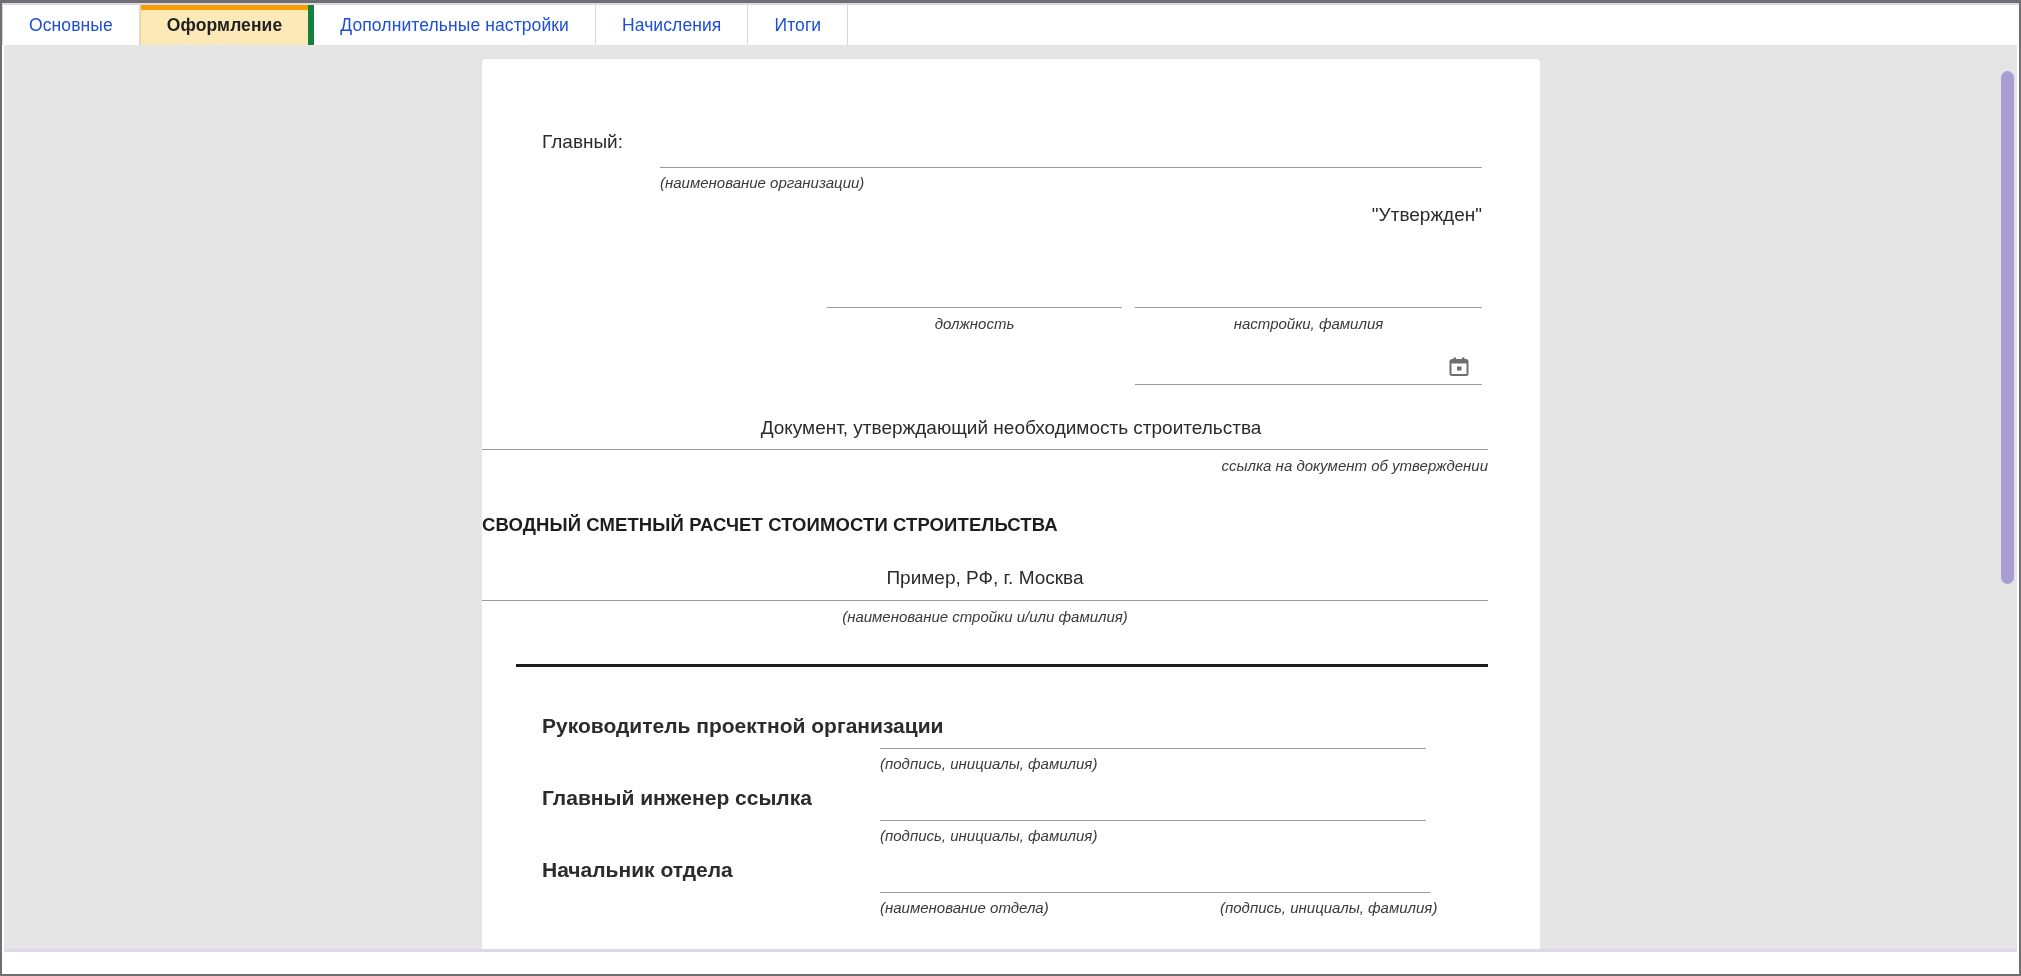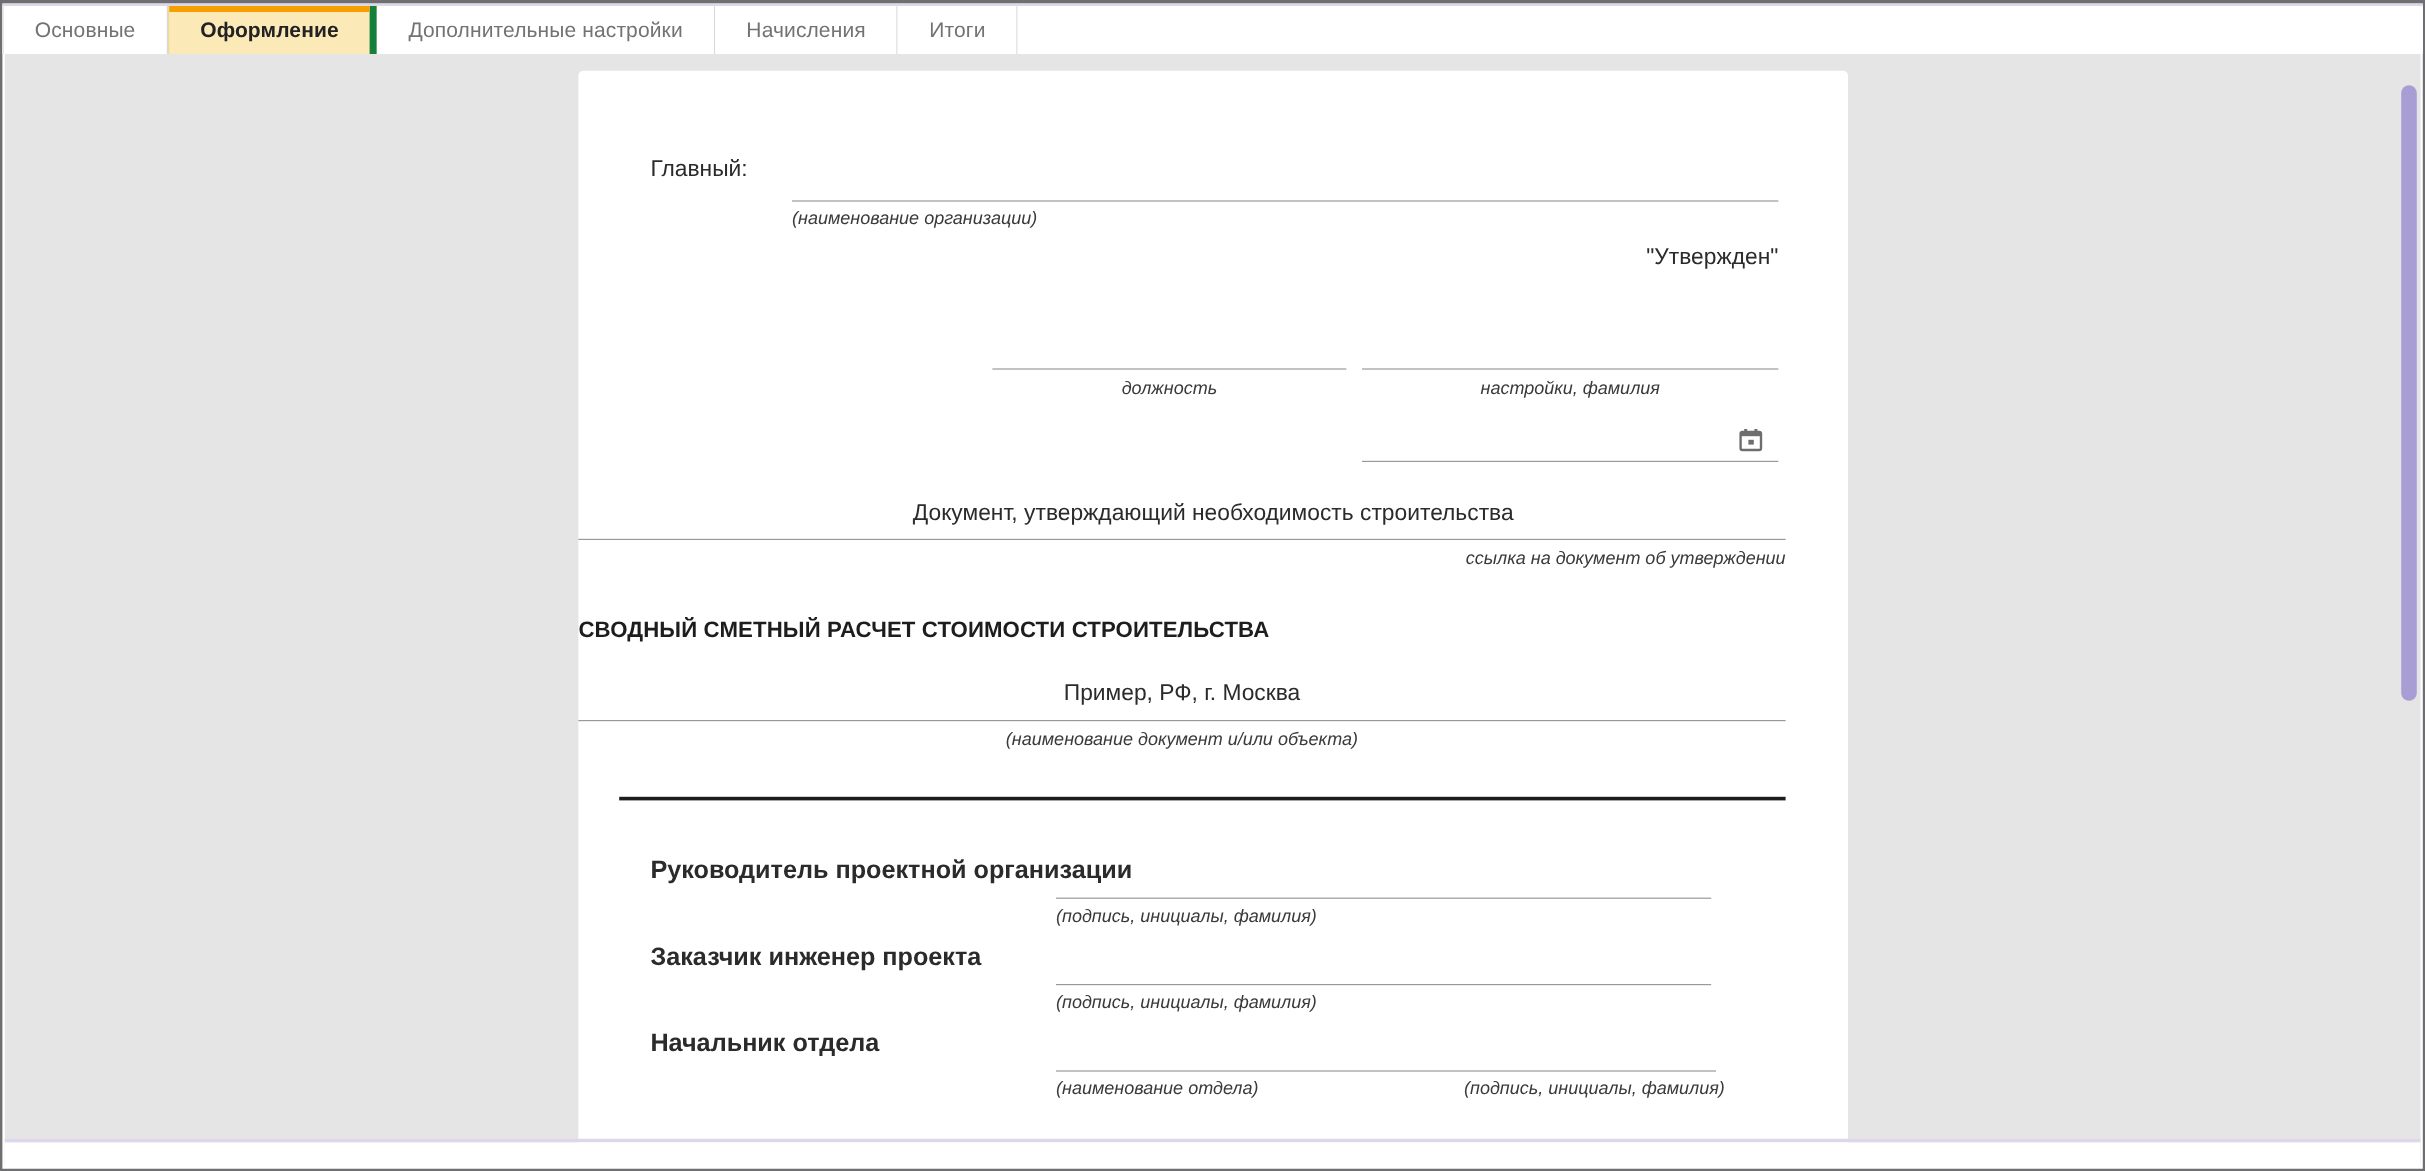--- a/index.html
+++ b/index.html
@@ -42,21 +42,21 @@
     display: flex;
     align-items: stretch;
   }
   .tab {
     position: relative;
     display: flex;
     align-items: center;
     justify-content: center;
     padding: 0 26px;
     font-size: 17.5px;
-    color: #737373;
+    color: #1d4ed8;
     background: #ffffff;
     border-right: 1px solid #d8d8d8;
     white-space: nowrap;
     cursor: pointer;
     box-sizing: border-box;
     letter-spacing: .1px;
   }
   .tab.first { border-left: 1px solid #d8d8d8; }
   .tab.active {
     background: #fce9b8;
@@ -287,30 +287,30 @@
         <div class="rule date-rule"></div>
 
         <div class="val-line docref-val">Документ, утверждающий необходимость строительства</div>
         <div class="rule docref-rule"></div>
         <div class="caption docref-cap">ссылка на документ об утверждении</div>
 
         <div class="main-title">СВОДНЫЙ СМЕТНЫЙ РАСЧЕТ СТОИМОСТИ СТРОИТЕЛЬСТВА</div>
 
         <div class="val-line obj-val">Пример, РФ, г. Москва</div>
         <div class="rule obj-rule"></div>
-        <div class="caption obj-cap">(наименование документ и/или объекта)</div>
+        <div class="caption obj-cap">(наименование стройки и/или фамилия)</div>
 
         <div class="rule-thick big-divider"></div>
 
         <div class="sig-name" style="left:60px;top:655px;">Руководитель проектной организации</div>
         <div class="val-line" style="position:absolute;left:398px;top:655px;width:546px;text-align:left;"></div>
         <div class="sig-rule" style="left:398px;top:689px;width:546px;"></div>
         <div class="sig-cap" style="left:398px;top:696px;">(подпись, инициалы, фамилия)</div>
 
-        <div class="sig-name" style="left:60px;top:727px;">Заказчик инженер проекта</div>
+        <div class="sig-name" style="left:60px;top:727px;">Главный инженер ссылка</div>
         <div class="val-line" style="position:absolute;left:398px;top:727px;width:546px;text-align:left;"></div>
         <div class="sig-rule" style="left:398px;top:761px;width:546px;"></div>
         <div class="sig-cap" style="left:398px;top:768px;">(подпись, инициалы, фамилия)</div>
 
         <div class="sig-name" style="left:60px;top:799px;">Начальник отдела</div>
         <div class="val-line" style="position:absolute;left:398px;top:799px;width:546px;text-align:left;"></div>
         <div class="sig-rule" style="left:398px;top:833px;width:550px;"></div>
         <div class="sig-cap" style="left:398px;top:840px;">(наименование отдела)</div>
         <div class="sig-cap" style="left:738px;top:840px;">(подпись, инициалы, фамилия)</div>
 

